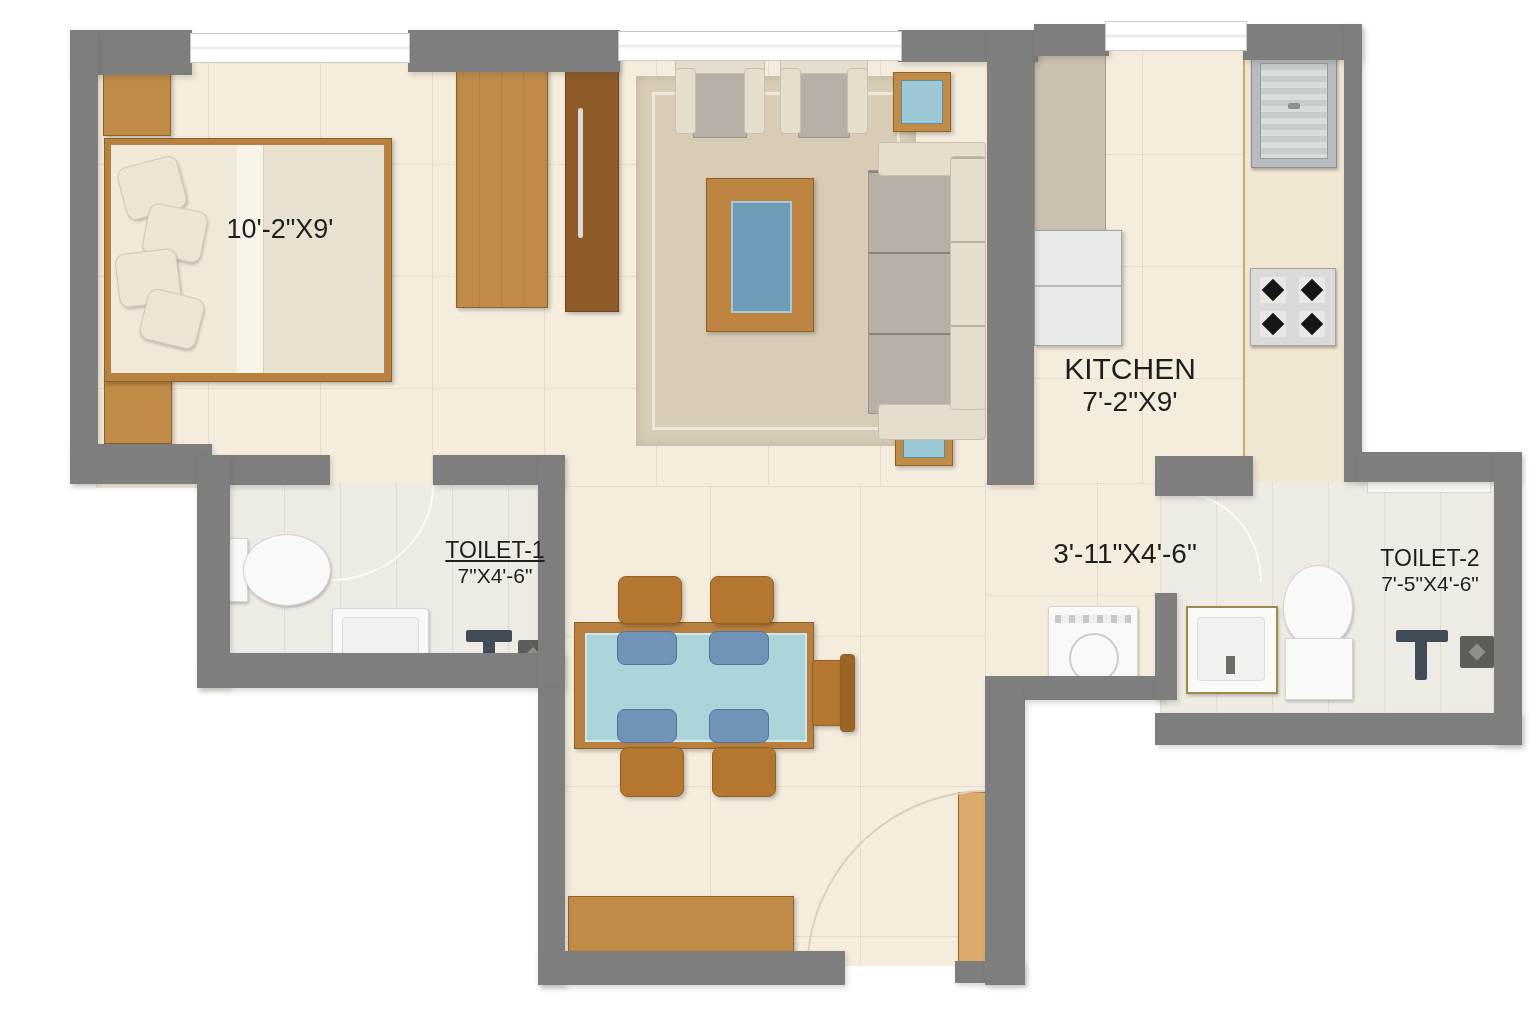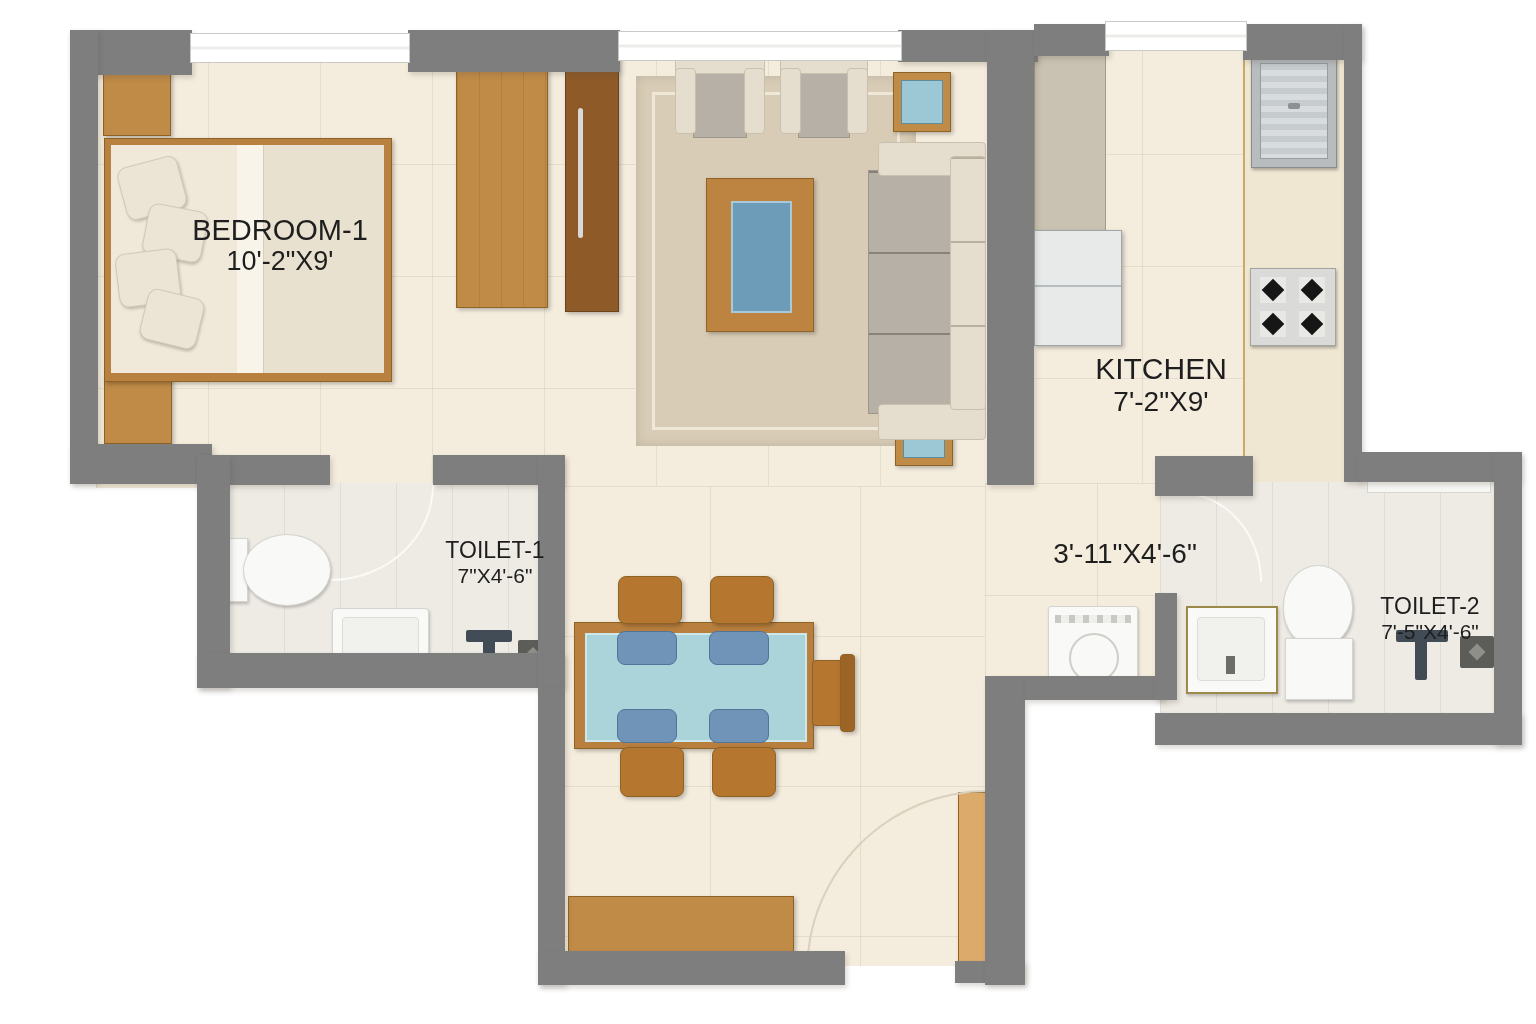--- a/index.html
+++ b/index.html
@@ -206,38 +206,37 @@
   <div class="wall" style="left:1155px;top:456px;width:98px;height:40px;"></div>
   <div class="wall" style="left:1358px;top:452px;width:162px;height:30px;"></div>
   <div class="wall" style="left:1494px;top:452px;width:28px;height:293px;"></div>
   <div class="wall" style="left:1155px;top:713px;width:367px;height:32px;"></div>
 
   <div class="window" style="left:190px;top:33px;width:218px;height:28px;"></div>
   <div class="window" style="left:618px;top:31px;width:282px;height:28px;"></div>
   <div class="window" style="left:1105px;top:21px;width:140px;height:28px;"></div>
 
   <div class="room-label" style="left:160px;top:214px;width:240px;">
-    <div class="nm" style="font-size:29px;">BEDROOM-1</div>
     <div class="dim" style="font-size:27px;">10'-2"X9'</div>
   </div>
 
 
-  <div class="room-label" style="left:1035px;top:352px;width:190px;padding-left:31px;">
+  <div class="room-label" style="left:1035px;top:352px;width:190px;">
     <div class="nm" style="font-size:30px;">KITCHEN</div>
     <div class="dim" style="font-size:28px;">7'-2"X9'</div>
   </div>
 
   <div class="room-label" style="left:415px;top:538px;width:160px;">
-    <div class="nm" style="font-size:23px;">TOILET-1</div>
+    <div class="nm" style="font-size:23px;text-decoration:underline;">TOILET-1</div>
     <div class="dim" style="font-size:21px;">7"X4'-6"</div>
   </div>
 
   <div class="room-label" style="left:1030px;top:538px;width:190px;">
     <div class="dim" style="font-size:28px;">3'-11"X4'-6"</div>
   </div>
 
   <div class="room-label" style="left:1355px;top:546px;width:150px;">
-    <div class="nm" style="font-size:23px;margin-top:48px;">TOILET-2</div>
+    <div class="nm" style="font-size:23px;">TOILET-2</div>
     <div class="dim" style="font-size:21px;">7'-5"X4'-6"</div>
   </div>
 
 
 </div>
 
 </body></html>

